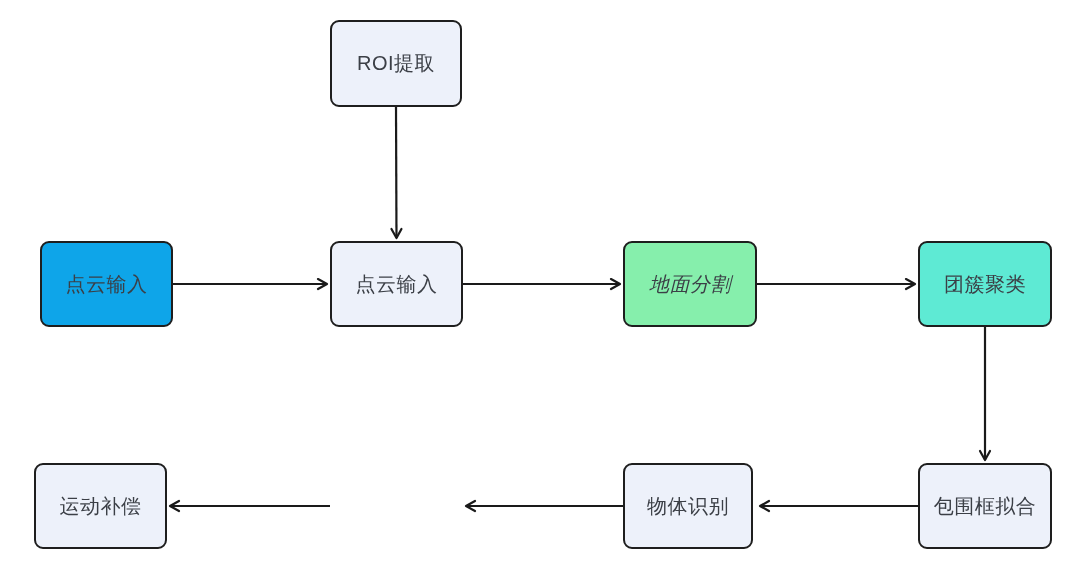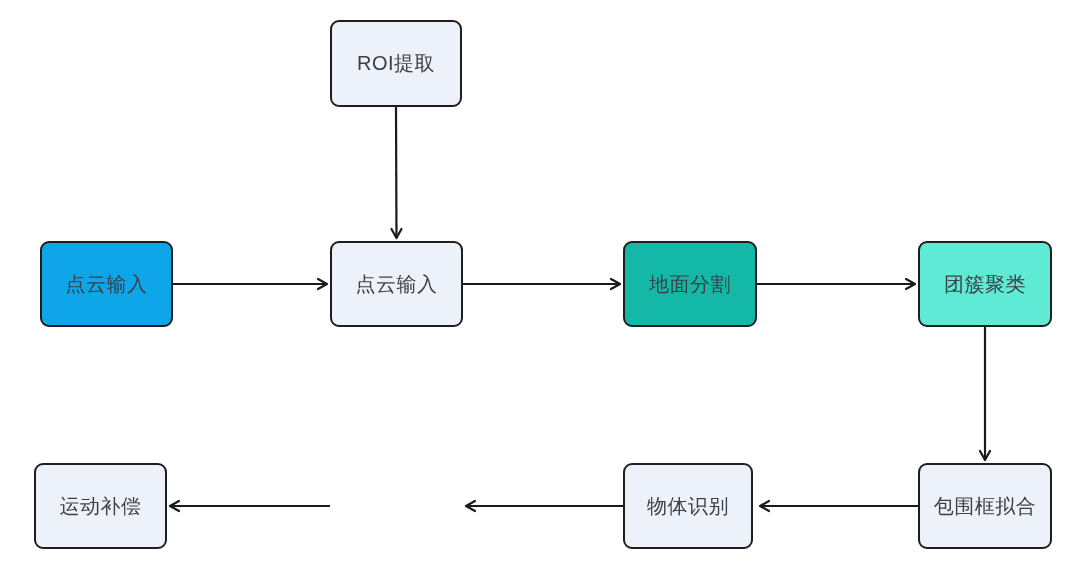--- a/index.html
+++ b/index.html
@@ -57,21 +57,21 @@
     </svg>
 <div class="node" style="left: 330px; top: 20px; width: 132px; height: 87px; background: rgb(237, 241, 250); border-color: rgb(30, 30, 30);">
       <span class="node-label" style="color: rgb(59, 63, 70);">ROI提取</span>
     </div>
     <div class="node" style="left: 40px; top: 241px; width: 133px; height: 86px; background: #0ea5e9; border-color: rgb(30, 30, 30);">
       <span class="node-label" style="color: rgb(59, 63, 70);">点云输入</span>
     </div>
     <div class="node" style="left: 330px; top: 241px; width: 133px; height: 86px; background: rgb(237, 241, 250); border-color: rgb(30, 30, 30);">
       <span class="node-label" style="color: rgb(59, 63, 70);">点云输入</span>
     </div>
-    <div class="node" style="left: 623px; top: 241px; width: 134px; height: 86px; background: #14b8a6; border-color: rgb(30, 30, 30);">
+    <div class="node" style="left: 623px; top: 241px; width: 134px; height: 86px; background: #86efac; border-color: rgb(30, 30, 30); font-style: italic;">
       <span class="node-label" style="color: rgb(59, 63, 70);">地面分割</span>
     </div>
     <div class="node" style="left: 918px; top: 241px; width: 134px; height: 86px; background: #5eead4; border-color: rgb(30, 30, 30);">
       <span class="node-label" style="color: rgb(59, 63, 70);">团簇聚类</span>
     </div>
     <div class="node" style="left: 34px; top: 463px; width: 133px; height: 86px; background: rgb(237, 241, 250); border-color: rgb(30, 30, 30);">
       <span class="node-label" style="color: rgb(59, 63, 70);">运动补偿</span>
     </div>
     <div class="node" style="left: 623px; top: 463px; width: 130px; height: 86px; background: rgb(237, 241, 250); border-color: rgb(30, 30, 30);">
       <span class="node-label" style="color: rgb(59, 63, 70);">物体识别</span>

